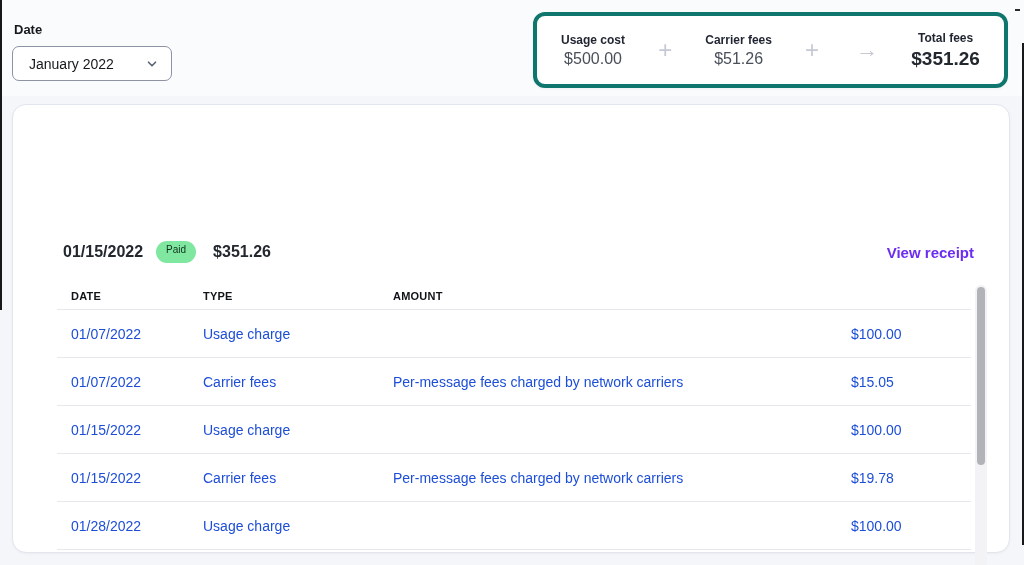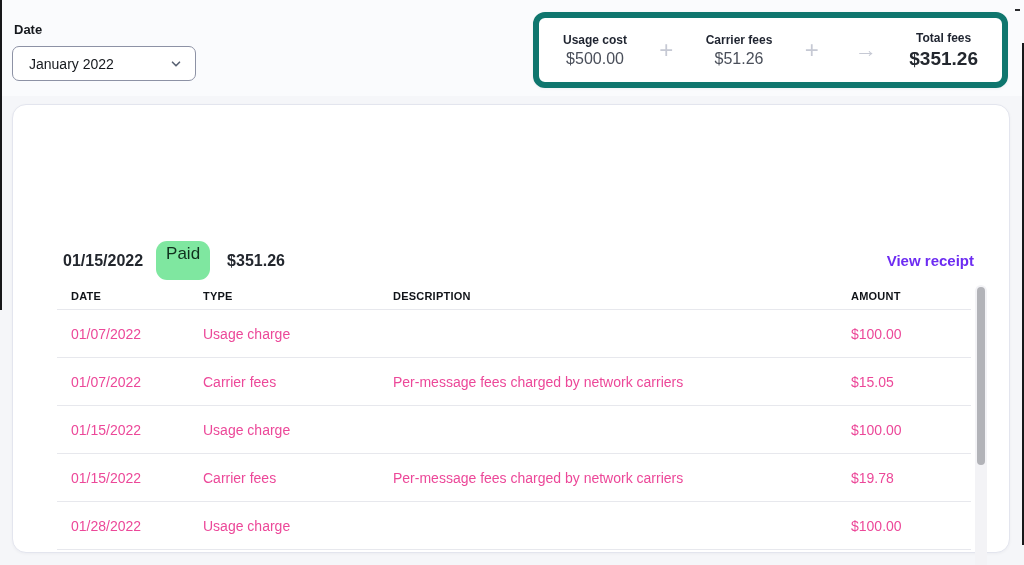--- a/index.html
+++ b/index.html
@@ -19,32 +19,32 @@
   .edge-left   { position: absolute; left: 0; top: 0; width: 2px; height: 310px; background: #17181a; }
   .edge-right  { position: absolute; left: 1022px; top: 43px; width: 2px; height: 502px; background: #17181a; }
   .edge-dash   { position: absolute; left: 1015px; top: 9px; width: 5px; height: 2px; background: #2a2b2e; }
 
   
   .filter-label {
     position: absolute; left: 14px; top: 22px;
     font-size: 13px; font-weight: 700; color: #15181d;
   }
   .date-select {
-    position: absolute; left: 12px; top: 46px; width: 184px; height: 35px;
+    position: absolute; left: 12px; top: 46px; width: 160px; height: 35px;
     background: #fff; border: 1px solid #8d92a5; border-radius: 7px;
     display: flex; align-items: center; justify-content: space-between;
     padding: 0 14px 0 16px; cursor: pointer;
   }
   .date-select .value { font-size: 14px; color: #15181d; }
   .chev { width: 10px; height: 10px; color: #596273; flex: none; }
 
   
   .summary-card {
     position: absolute; left: 533px; top: 12px; width: 475px; height: 76px;
-    background: #fff; border: 6px solid #0f766e; border-radius: 12px;
+    background: #fff; border: 4px solid #0f766e; border-radius: 12px;
     box-shadow: 0 1px 3px rgba(30,34,60,0.05);
     display: flex; align-items: center; justify-content: space-between;
     padding: 0 24px;
   }
   .stat { text-align: center; }
   .stat .lbl { font-size: 12px; font-weight: 700; color: #1f2430; margin-bottom: 3px; }
   .stat .val { font-size: 16px; color: #4a4f5a; }
   .stat.total .val { font-size: 19px; font-weight: 700; color: #23272e; }
   .op { font-size: 24px; color: #c6c9d4; font-weight: 400; line-height: 1; padding: 0 4px; }
   .op.arrow { font-size: 22px; }
@@ -56,22 +56,22 @@
     box-shadow: 0 1px 3px rgba(30,34,60,0.04);
   }
   .invoice-head {
     position: absolute; left: 50px; right: 35px; top: 136px;
     display: flex; align-items: center;
   }
   .invoice-date { font-size: 16px; font-weight: 700; color: #23272e; }
   .paid-badge {
     margin-left: 13px;
     background: #7fe7a0; color: #10301d;
-    font-size: 17px; font-weight: 400;
-    padding: 3px 10px 16px; border-radius: 11px;
+    font-size: 10px; font-weight: 400;
+    padding: 3px 10px 8px; border-radius: 11px;
   }
   .invoice-total { margin-left: 17px; font-size: 16px; font-weight: 700; color: #23272e; }
   .view-receipt {
     margin-left: auto; font-size: 15px; font-weight: 700;
     color: #6d2cf2; text-decoration: none; cursor: pointer; text-align: center;
   }
 
   
   .table-wrap {
     position: absolute; left: 44px; top: 178px; width: 932px; height: 342px;
@@ -82,21 +82,21 @@
     align-items: center;
     padding: 0 10px 0 14px;
     border-bottom: 1px solid #e7e8ed;
   }
   .trow.head { height: 27px; }
   .trow.body { height: 48px; }
   .th {
     font-size: 11px; font-weight: 700; letter-spacing: 0.02em;
     text-transform: uppercase; color: #101318;
   }
-  .td { font-size: 14px; color: #ec4899; }
+  .td { font-size: 14px; color: #1d4ed8; }
   .col-amount { text-align: left; }
 
   
   .sb-track {
     position: absolute; right: 2px; top: 2px; width: 12px; height: 338px;
     background: #f3f3f6; border-radius: 6px;
   }
   .sb-thumb {
     position: absolute; left: 2px; top: 2px; width: 8px; height: 178px;
     background: #b2b3b8; border-radius: 4px;
@@ -143,21 +143,20 @@
       <span class="paid-badge">Paid</span>
       <span class="invoice-total">$351.26</span>
       <a class="view-receipt">View receipt</a>
     </div>
 
     <div class="table-wrap">
       <div class="table-inner">
         <div class="trow head">
           <div class="th">DATE</div>
           <div class="th">TYPE</div>
-          <div class="th">DESCRIPTION</div>
           <div class="th col-amount">AMOUNT</div>
         </div>
 
         <div class="trow body">
           <div class="td">01/07/2022</div>
           <div class="td">Usage charge</div>
           <div class="td"></div>
           <div class="td col-amount">$100.00</div>
         </div>
         <div class="trow body">

